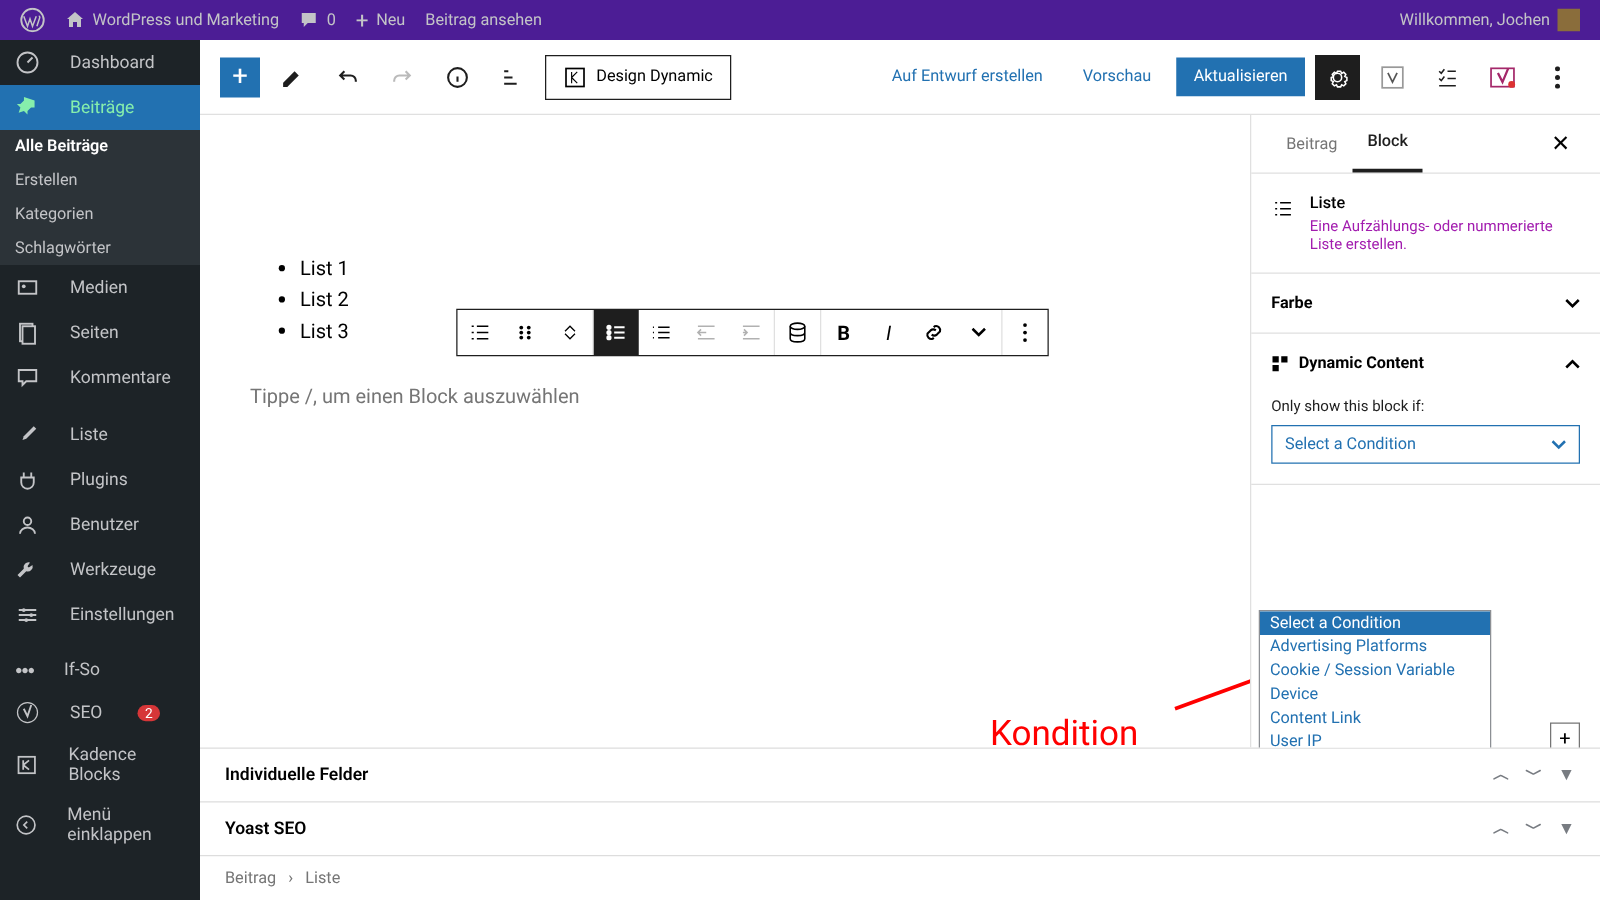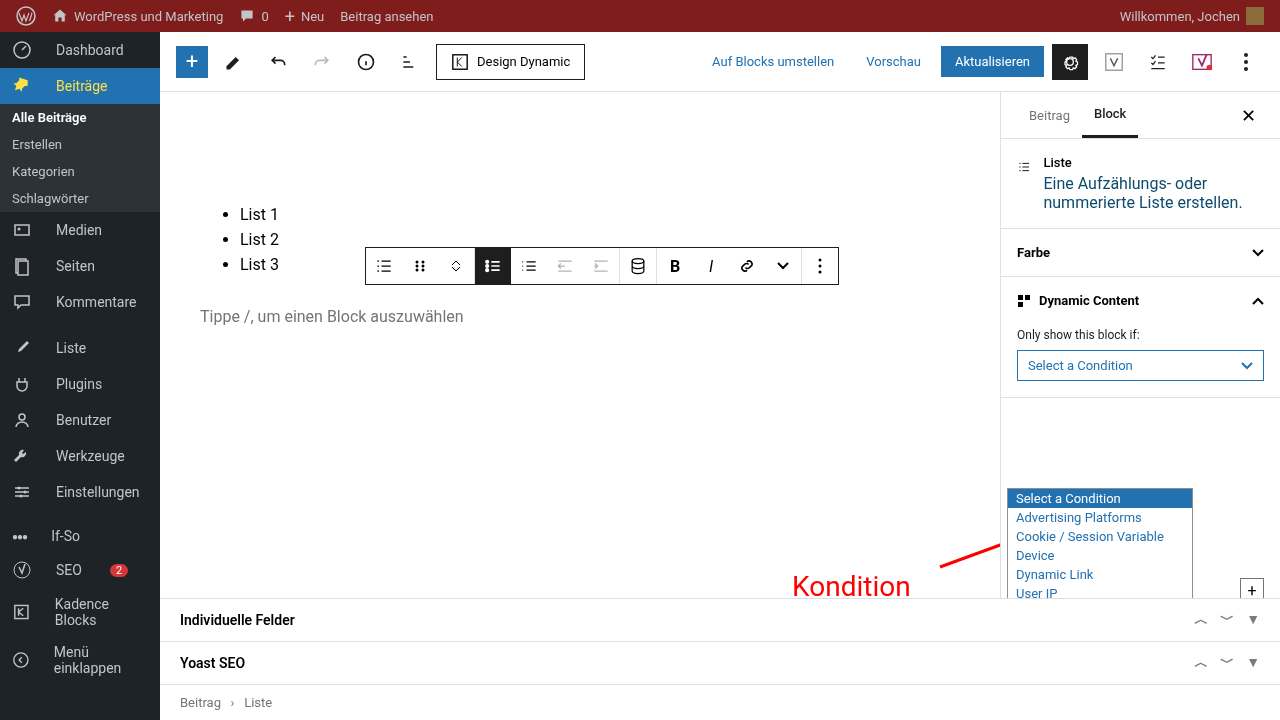--- a/index.html
+++ b/index.html
@@ -1,23 +1,23 @@
 <!DOCTYPE html>
 <html><head>
 <meta charset="utf-8">
 <style>
 *{margin:0;padding:0;box-sizing:border-box;font-family:-apple-system,BlinkMacSystemFont,"Segoe UI",Roboto,sans-serif}
 body{width:1280px;height:720px;overflow:hidden;background:#f0f0f1;position:relative}
-.adminbar{height:32px;background:#7f1d1d;color:#c3c4c7;display:flex;align-items:center;font-size:13px;padding:0 8px;justify-content:space-between}
+.adminbar{height:32px;background:#4c1d95;color:#c3c4c7;display:flex;align-items:center;font-size:13px;padding:0 8px;justify-content:space-between}
 .adminbar-left,.adminbar-right{display:flex;align-items:center;gap:0}
 .adminbar-item{padding:0 8px;height:32px;display:flex;align-items:center;gap:6px;cursor:pointer}
 .main{display:flex;height:688px}
 .sidebar{width:160px;background:#1d2327;color:#c3c4c7;font-size:14px;overflow:hidden}
 .menu-item{padding:8px 12px;display:flex;align-items:center;gap:24px;cursor:pointer;position:relative}
-.menu-item.active{background:#2271b1;color:#fde047}
+.menu-item.active{background:#2271b1;color:#86efac}
 .menu-item.active::after{content:"";position:absolute;right:-8px;top:50%;transform:translateY(-50%);border:8px solid transparent;border-right-color:#f0f0f1}
 .submenu{background:#2c3338;font-size:13px}
 .submenu-item{padding:6px 12px;cursor:pointer}
 .submenu-item.active{color:#fff;font-weight:600}
 .badge{background:#d63638;color:#fff;border-radius:9px;font-size:11px;padding:0 6px;margin-left:4px}
 .content{flex:1;display:flex;flex-direction:column;background:#fff;position:relative}
 .editor-header{height:60px;border-bottom:1px solid #e0e0e0;display:flex;align-items:center;padding:0 16px;gap:8px}
 .add-btn{width:32px;height:32px;background:#1e1e1e;color:#fff;display:flex;align-items:center;justify-content:center;cursor:pointer;font-size:22px}
 .add-btn.blue{background:#2271b1}
 .icon-btn{width:36px;height:36px;display:flex;align-items:center;justify-content:center;cursor:pointer;color:#1e1e1e}
@@ -38,21 +38,21 @@
 .annotation{position:absolute;color:#ff0000;font-size:28px;top:478px;left:632px}
 .arrow{position:absolute;top:385px;left:770px;width:230px;height:100px;pointer-events:none}
 .right-panel{width:280px;border-left:1px solid #e0e0e0;display:flex;flex-direction:column;overflow:visible;position:relative}
 .panel-tabs{display:flex;border-bottom:1px solid #e0e0e0;padding:0 16px;align-items:center}
 .panel-tab{padding:14px 12px;cursor:pointer;font-size:13px;color:#757575}
 .panel-tab.active{color:#1e1e1e;border-bottom:3px solid #1e1e1e;font-weight:500}
 .panel-close{margin-left:auto;cursor:pointer;font-size:18px;padding:8px}
 .panel-section{padding:16px;border-bottom:1px solid #e0e0e0}
 .panel-section-header{display:flex;align-items:center;justify-content:space-between;cursor:pointer;font-size:13px;font-weight:700}
 .block-desc{display:flex;gap:12px;padding:16px;border-bottom:1px solid #e0e0e0;font-size:13px}
-.block-desc-text{color:#0c4a6e;font-size:16px;margin-top:4px}
+.block-desc-text{color:#a21caf;font-size:12px;margin-top:4px}
 .condition-label{font-size:12px;color:#1e1e1e;margin-bottom:8px}
 .condition-select{width:100%;border:1px solid #2271b1;padding:7px 10px;font-size:13px;display:flex;justify-content:space-between;align-items:center;cursor:pointer;color:#2271b1}
 .dropdown{position:absolute;top:396px;left:6px;width:186px;background:#fff;border:1px solid #8c8f94;z-index:100;font-size:13px;max-height:310px;overflow-y:auto}
 .dropdown-item{padding:2px 8px;cursor:pointer;color:#2271b1}
 .dropdown-item.selected{background:#2271b1;color:#fff}
 .meta-box{border-top:1px solid #ddd;padding:12px 20px;display:flex;align-items:center;justify-content:space-between;font-size:14px;font-weight:600;background:#fff}
 .meta-controls{display:flex;gap:12px;color:#787c82}
 .breadcrumb{border-top:1px solid #ddd;padding:10px 20px;font-size:13px;color:#757575;background:#fff}
 .side-plus{position:absolute;right:16px;top:486px;width:24px;height:24px;border:1px solid #757575;display:flex;align-items:center;justify-content:center;cursor:pointer}
 svg{display:block}
@@ -231,21 +231,21 @@
           </svg>
         </div>
       <div class="design-lib">
           <svg width="18" height="18" viewBox="0 0 20 20" fill="currentColor">
             <rect x="2" y="2" width="16" height="16" fill="none" stroke="currentColor" stroke-width="1.5"></rect>
             <path d="M7 5v10M7 10l5-5M7 10l5 5" stroke="currentColor" fill="none"></path>
           </svg>
           <span>Design Dynamic</span>
         </div>
       <div class="spacer"></div>
-      <div class="link-btn">Auf Blocks umstellen</div>
+      <div class="link-btn">Auf Entwurf erstellen</div>
       <div class="link-btn">Vorschau</div>
       <button class="primary-btn">Aktualisieren</button>
       <div class="gear-btn">
           <svg width="20" height="20" viewBox="0 0 24 24" fill="currentColor">
             <path d="M12 8a4 4 0 100 8 4 4 0 000-8zm9 4l-2-1 1-2-2-2-2 1-1-2h-3l-1 2-2-1-2 2 1 2-2 1v3l2 1-1 2 2 2 2-1 1 2h3l1-2 2 1 2-2-1-2 2-1z" fill="none" stroke="currentColor" stroke-width="1.5"></path>
           </svg>
         </div>
       <div class="icon-btn">
           <svg width="22" height="22" viewBox="0 0 24 24" fill="none" stroke="#999" stroke-width="1.5">
             <rect x="3" y="3" width="18" height="18"></rect>
@@ -425,21 +425,21 @@
                 </svg>
               </div>
           </div>
         </div>
 
         <div class="dropdown">
           <div class="dropdown-item selected">Select a Condition</div>
           <div class="dropdown-item">Advertising Platforms</div>
           <div class="dropdown-item">Cookie / Session Variable</div>
           <div class="dropdown-item">Device</div>
-          <div class="dropdown-item">Dynamic Link</div>
+          <div class="dropdown-item">Content Link</div>
           <div class="dropdown-item">User IP</div>
 
         </div>
 
         <div class="side-plus">+</div>
 
       </div>
     </div>
 
     <div class="meta-box">

